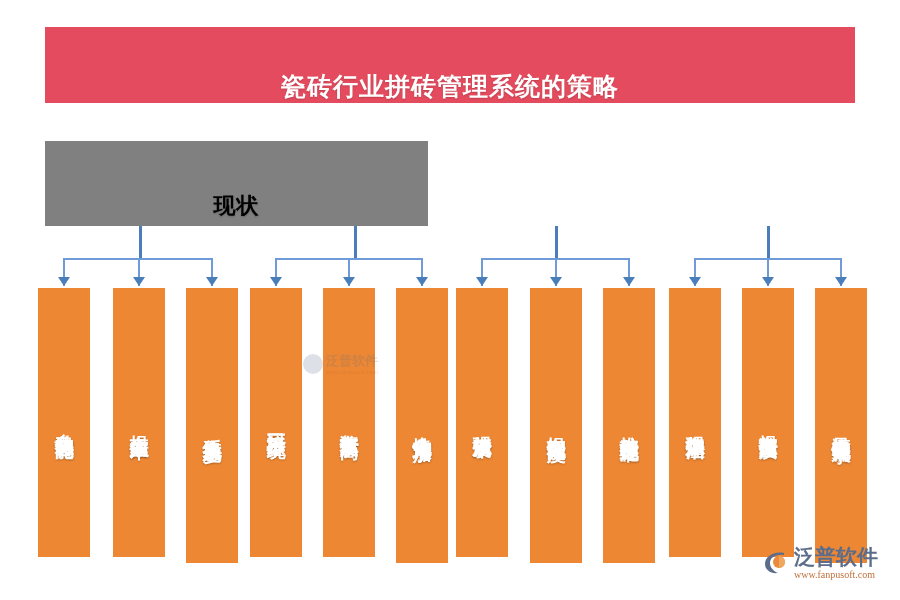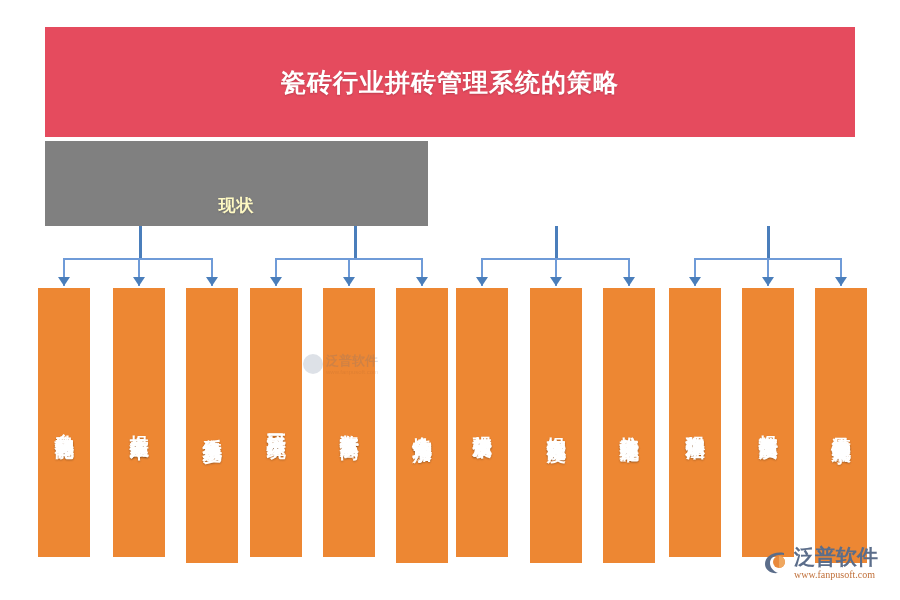--- a/index.html
+++ b/index.html
@@ -17,24 +17,24 @@
     background: #ffffff;
     overflow: hidden;
   }
 
   
   .title-banner {
     position: absolute;
     left: 45px;
     top: 27px;
     width: 810px;
-    height: 110px;
+    height: 76px;
     background: #e54b5e;
     display: flex;
-    align-items: center;
+    align-items: flex-end;
     justify-content: center;
   }
   .title-banner .title-text {
     color: #ffffff;
     font-size: 25px;
     font-weight: bold;
     letter-spacing: 1px;
     text-shadow: 0 1px 2px rgba(0,0,0,0.18);
   }
 
@@ -42,22 +42,22 @@
   .cat-box {
     position: absolute;
     top: 141px;
     height: 85px;
     background: #808080;
     display: flex;
     align-items: center;
     justify-content: center;
   }
   .cat-box .cat-text {
-    color: #fef9c3;
-    font-size: 17px;
+    color: #000000;
+    font-size: 22px;
     font-weight: bold;
     letter-spacing: 1px;
     text-shadow: 0 1px 2px rgba(0,0,0,0.2);
     margin-top: 44px;
   }
   #cat-0 { left: 45px;  width: 383px; }
   #cat-1 { left: 456px; width: 399px; }
 
   
   .conn {

